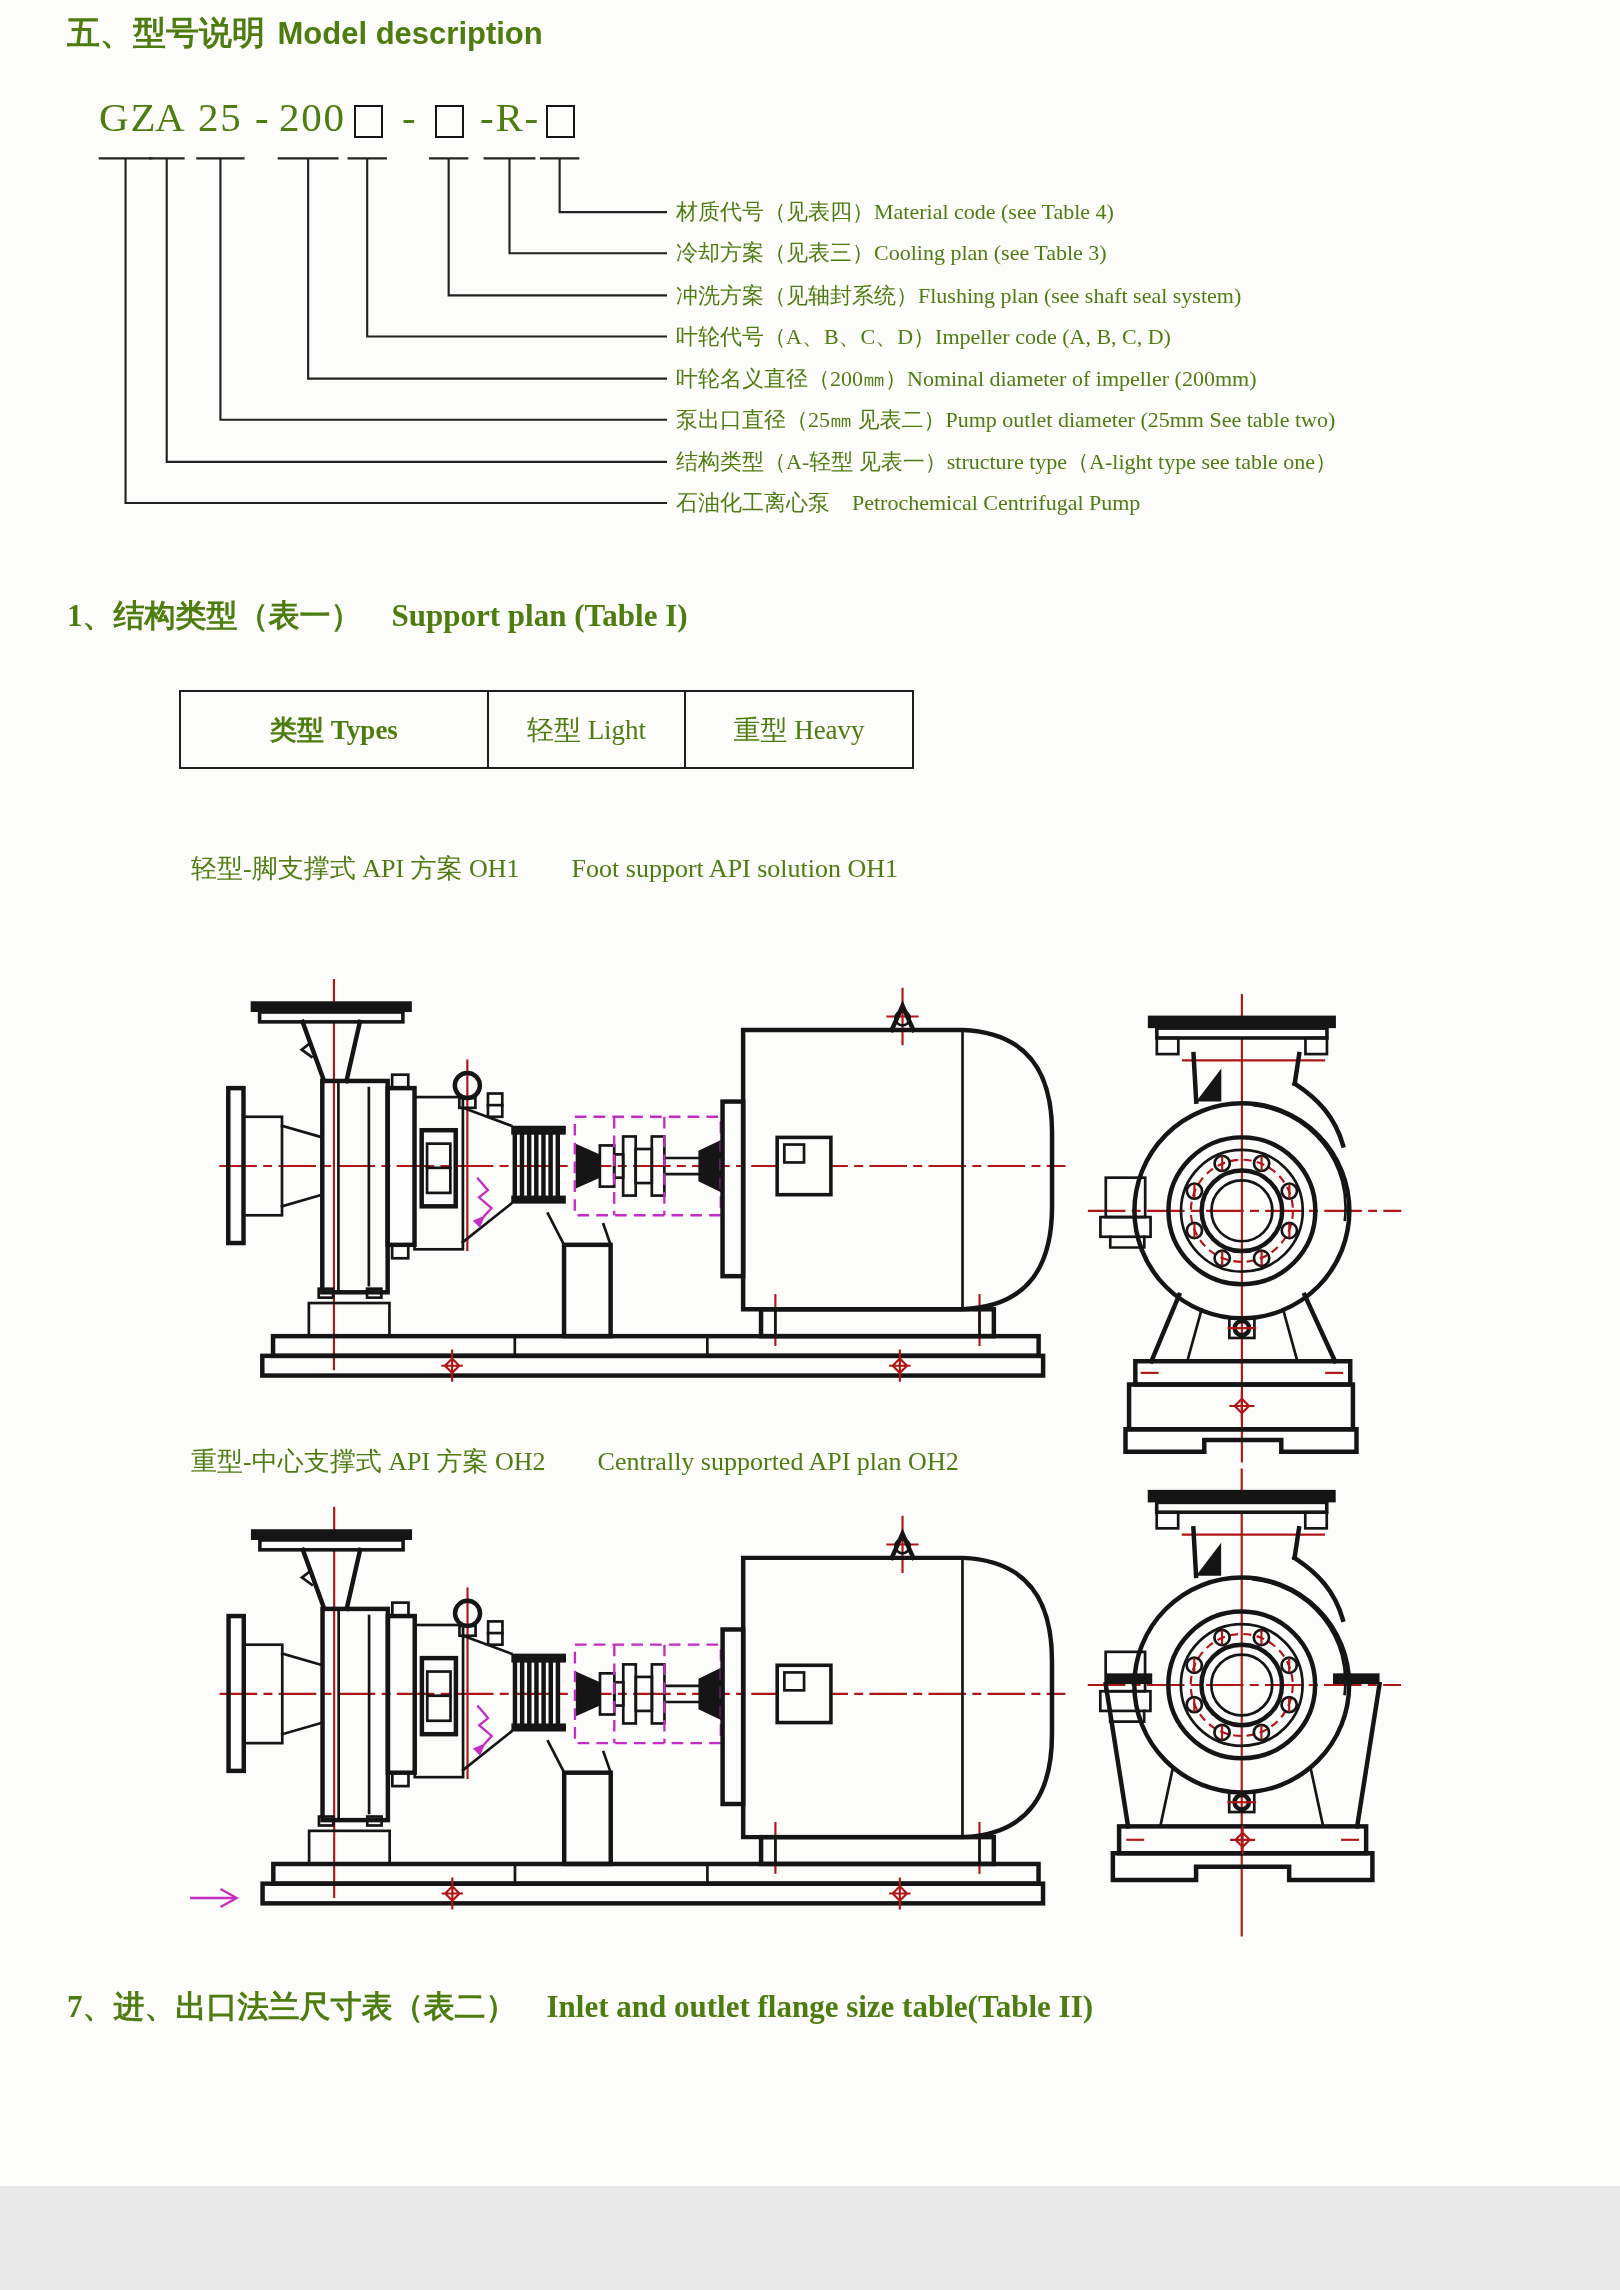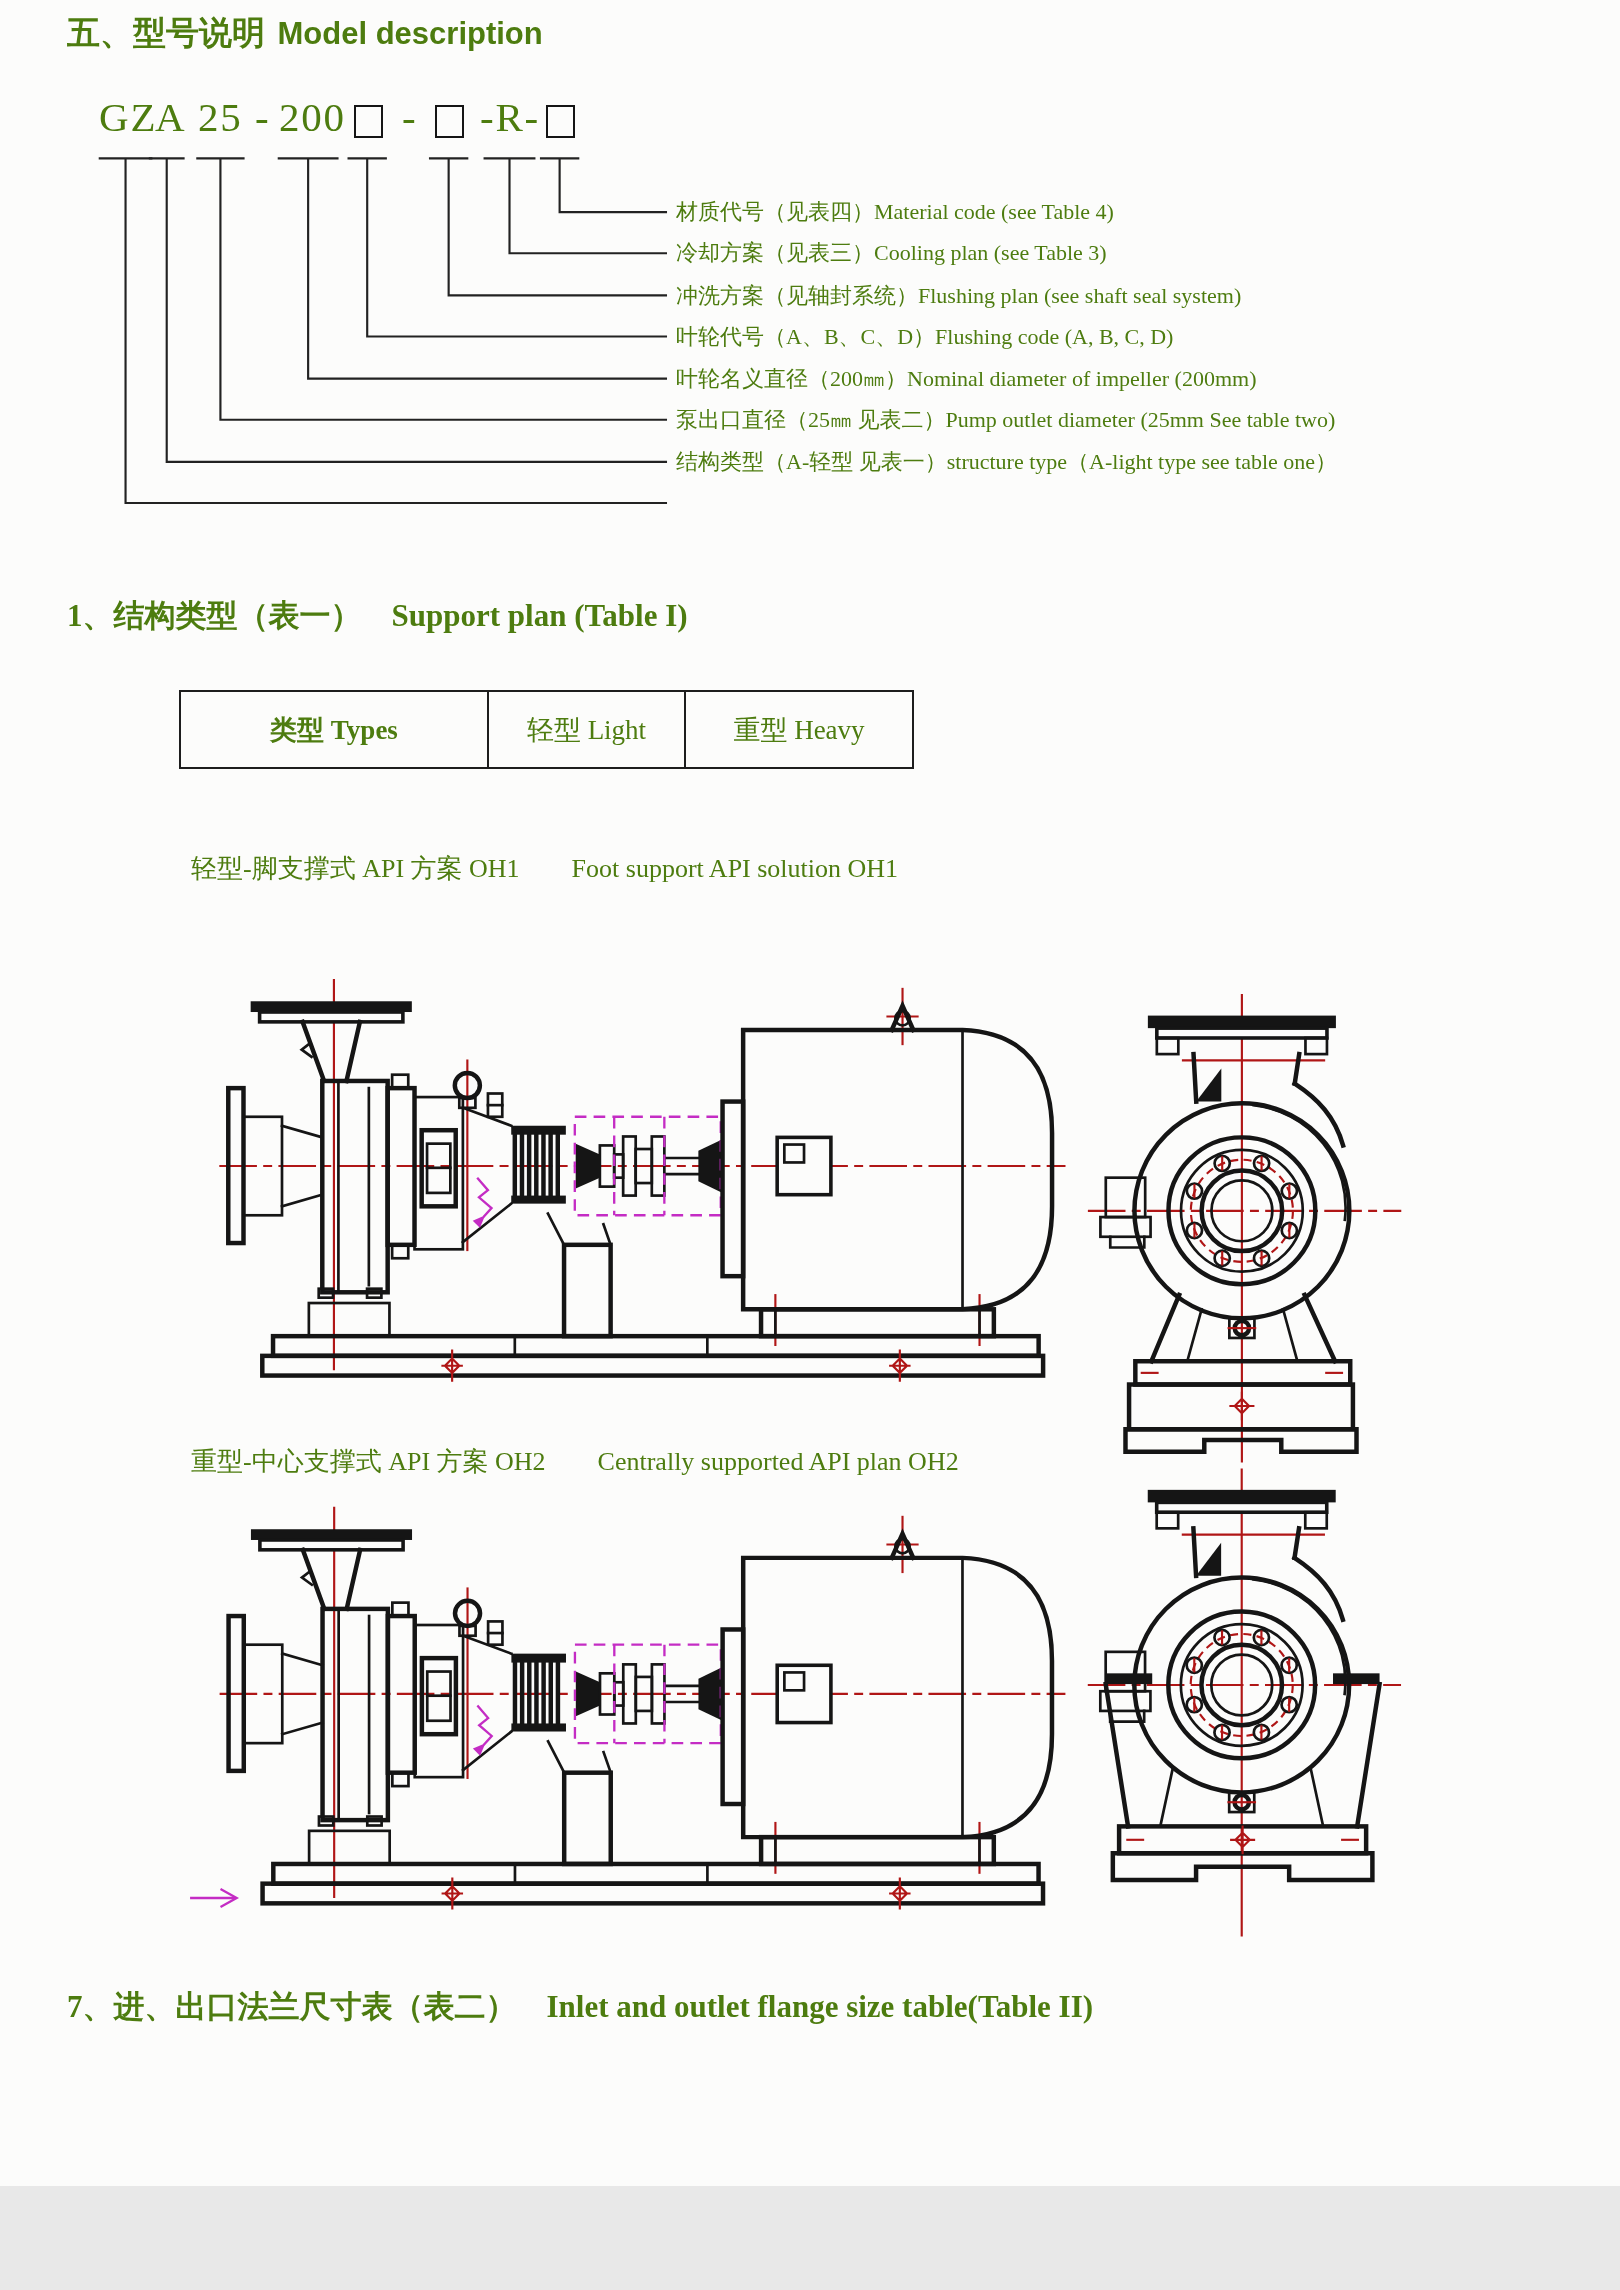--- a/index.html
+++ b/index.html
@@ -275,24 +275,25 @@
     <path class="treeline" d="M310,177 H378 M344,177 V423 H745"></path>
     <path class="treeline" d="M388,177 H432 M410,177 V376 H745"></path>
     <path class="treeline" d="M479,177 H523 M501,177 V330 H745"></path>
     <path class="treeline" d="M540,177 H598 M569,177 V283 H745"></path>
     <path class="treeline" d="M603,177 H647 M625,177 V237 H745"></path>
   </svg>
 
   <div class="abs code-label" style="top:195px">材质代号（见表四）Material code (see Table 4)</div>
   <div class="abs code-label" style="top:236px">冷却方案（见表三）Cooling plan (see Table 3)</div>
   <div class="abs code-label" style="top:279px">冲洗方案（见轴封系统）Flushing plan (see shaft seal system)</div>
-  <div class="abs code-label" style="top:320px">叶轮代号（A、B、C、D）Flushing code (A, B, C, D)</div>
+  <div class="abs code-label" style="top:320px">叶轮代号（A、B、C、D）Impeller code (A, B, C, D)</div>
   <div class="abs code-label" style="top:362px">叶轮名义直径（200㎜）Nominal diameter of impeller (200mm)</div>
   <div class="abs code-label" style="top:403px">泵出口直径（25㎜ 见表二）Pump outlet diameter (25mm See table two)</div>
   <div class="abs code-label" style="top:445px">结构类型（A-轻型 见表一）structure type（A-light type see table one）</div>
+  <div class="abs code-label" style="top:486px">石油化工离心泵　Petrochemical Centrifugal Pump</div>
 
   <div class="abs sect" style="top:595px">
     <span>1、结构类型（表一）</span><span class="en">Support plan (Table I)</span>
   </div>
 
   <table class="abs t1">
     <tbody>
       <tr class="r1">
         <td class="c0">类型 Types</td>
         <td class="c1">轻型 Light</td>

